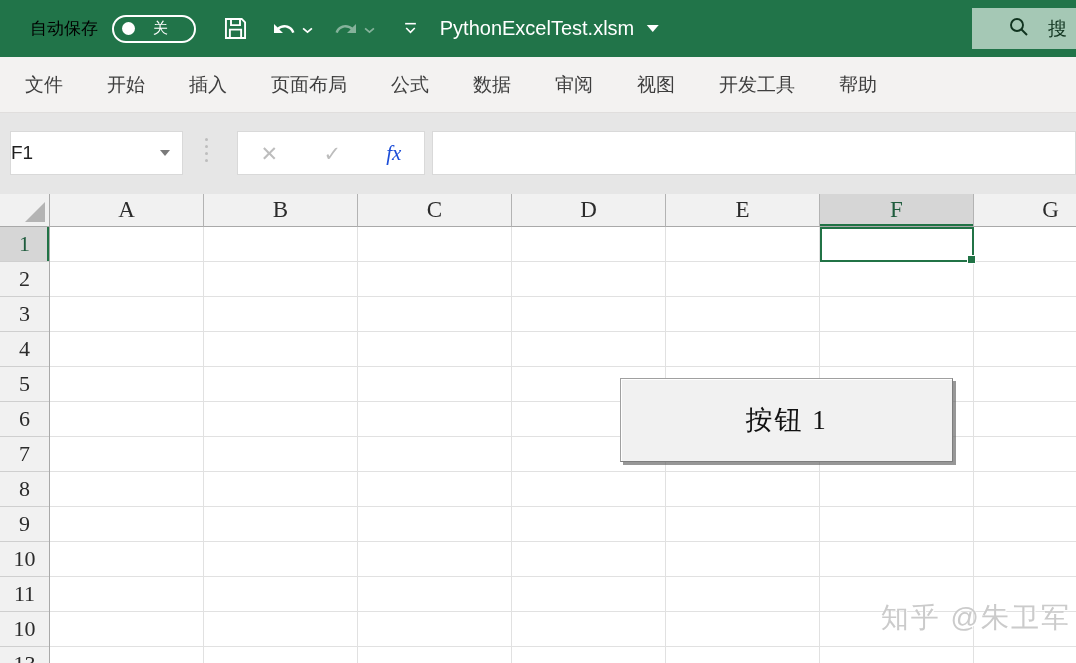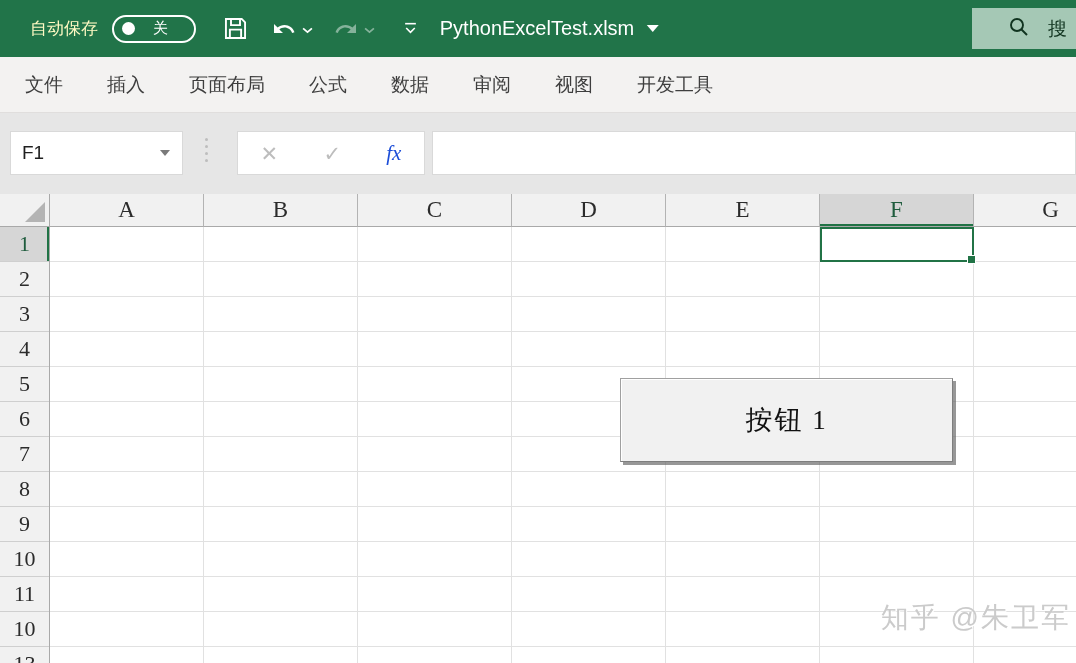--- a/index.html
+++ b/index.html
@@ -2,21 +2,21 @@
 <html><head>
 <meta charset="utf-8">
 <style>
   html,body{margin:0;padding:0;}
   body{font-family:"Liberation Sans","DejaVu Sans",sans-serif; background:#fff;}
   .screen{position:relative;width:1076px;height:663px;overflow:hidden;background:#fff;}
 
   
   .titlebar{position:absolute;left:0;top:0;width:1076px;height:57px;background:#217449;display:flex;align-items:center;}
   .tb-left{display:flex;align-items:center;padding-left:30px;}
-  .autosave-label{color:#fef9c3;font-size:17px;}
+  .autosave-label{color:#000000;font-size:17px;}
   .toggle{margin-left:14px;width:84px;height:28px;border:2px solid #fff;border-radius:16px;display:flex;align-items:center;box-sizing:border-box;cursor:pointer;}
   .toggle .knob{width:13px;height:13px;border-radius:50%;background:#fff;margin-left:8px;}
   .toggle .state{color:#fff;font-size:15px;margin-left:18px;}
   .tb-icon{display:flex;align-items:center;justify-content:center;}
   .save-ic{margin-left:26px;}
   .undo-grp{margin-left:22px;display:flex;align-items:center;}
   .redo-grp{margin-left:20px;display:flex;align-items:center;opacity:.45;}
   .chev{margin-left:5px;}
   .customize-ic{margin-left:28px;}
   .title-center{position:absolute;left:50%;top:0;height:57px;transform:translateX(-50%);display:flex;align-items:center;color:#fff;font-size:20px;white-space:nowrap;cursor:pointer;margin-left:11px;}
@@ -25,21 +25,21 @@
   .searchbox .mag{margin-left:36px;}
   .searchbox .stext{margin-left:18px;color:#10331f;font-size:19px;}
 
   
   .tabrow{position:absolute;left:0;top:57px;width:1076px;height:56px;background:#f3f2f1;display:flex;align-items:center;padding-left:3px;box-sizing:border-box;border-bottom:1px solid #e0dedd;}
   .tab{padding:0 22px;font-size:19px;color:#3e3e3e;line-height:55px;cursor:pointer;white-space:nowrap;}
 
   
   .formularow{position:absolute;left:0;top:113px;width:1076px;height:81px;background:#e6e6e6;}
   .namebox{position:absolute;left:10px;top:18px;width:173px;height:44px;background:#fff;border:1px solid #d9d9d9;box-sizing:border-box;display:flex;align-items:center;cursor:text;}
-  .namebox .nval{margin-left:11px;font-size:19px;color:#1f1f1f;flex:1;}
+  .namebox .nval{font-size:19px;color:#1f1f1f;flex:1;}
   .nb-caret{width:0;height:0;border-left:5px solid transparent;border-right:5px solid transparent;border-top:6px solid #7a7a7a;margin-right:12px;}
   .dots{position:absolute;left:205px;top:25px;display:flex;flex-direction:column;gap:4px;}
   .dots i{width:3px;height:3px;border-radius:50%;background:#bdbdbd;display:block;}
   .iconbox{position:absolute;left:237px;top:18px;width:188px;height:44px;background:#fff;border:1px solid #d9d9d9;box-sizing:border-box;display:flex;align-items:center;justify-content:space-around;}
   .fbtn{font-size:21px;color:#bdbdbd;cursor:pointer;line-height:1;}
   .fx{font-family:"Liberation Serif","DejaVu Serif",serif;font-style:italic;font-size:21px;color:#1d4ed8;cursor:pointer;}
   .formulabox{position:absolute;left:432px;top:18px;width:644px;height:44px;background:#fff;border:1px solid #d9d9d9;box-sizing:border-box;}
   .formulabox input{width:100%;height:100%;border:0;outline:none;background:transparent;font-size:17px;padding:0 8px;box-sizing:border-box;}
 
   
@@ -131,27 +131,29 @@
           <circle cx="9" cy="9" r="6"></circle>
             <path d="M13.5 13.5 L19 19"></path>
         </svg>
       </span>
       <span class="stext">搜</span>
     </div>
   </div>
 
   <div class="tabrow">
       <div class="tab">文件</div>
+      <div class="tab">开始</div>
       <div class="tab">插入</div>
       <div class="tab">页面布局</div>
       <div class="tab">公式</div>
       <div class="tab">数据</div>
       <div class="tab">审阅</div>
       <div class="tab">视图</div>
       <div class="tab">开发工具</div>
+      <div class="tab">帮助</div>
     </div>
 
   <div class="formularow">
     <div class="namebox">
       <span class="nval">F1</span>
       <span class="nb-caret"></span>
     </div>
     <div class="dots">
         <i></i>
         <i></i>

